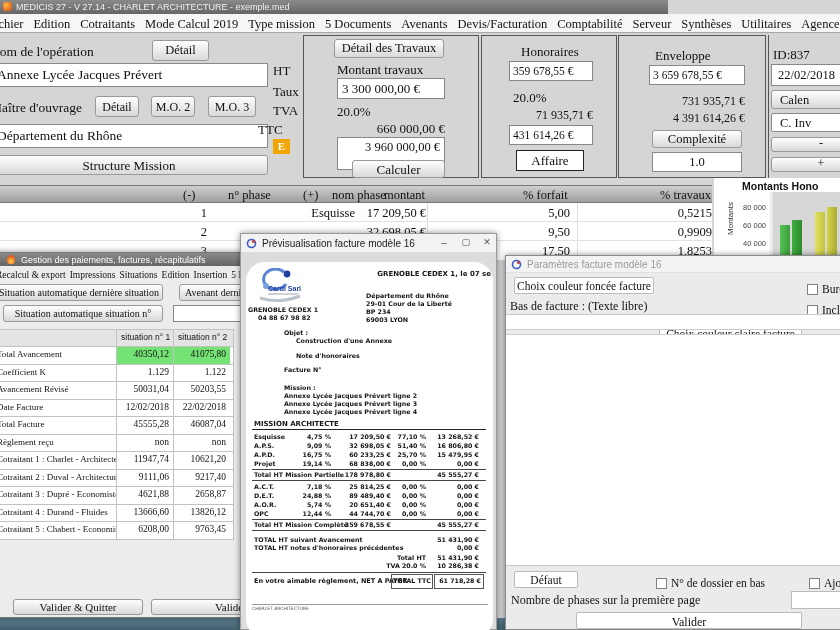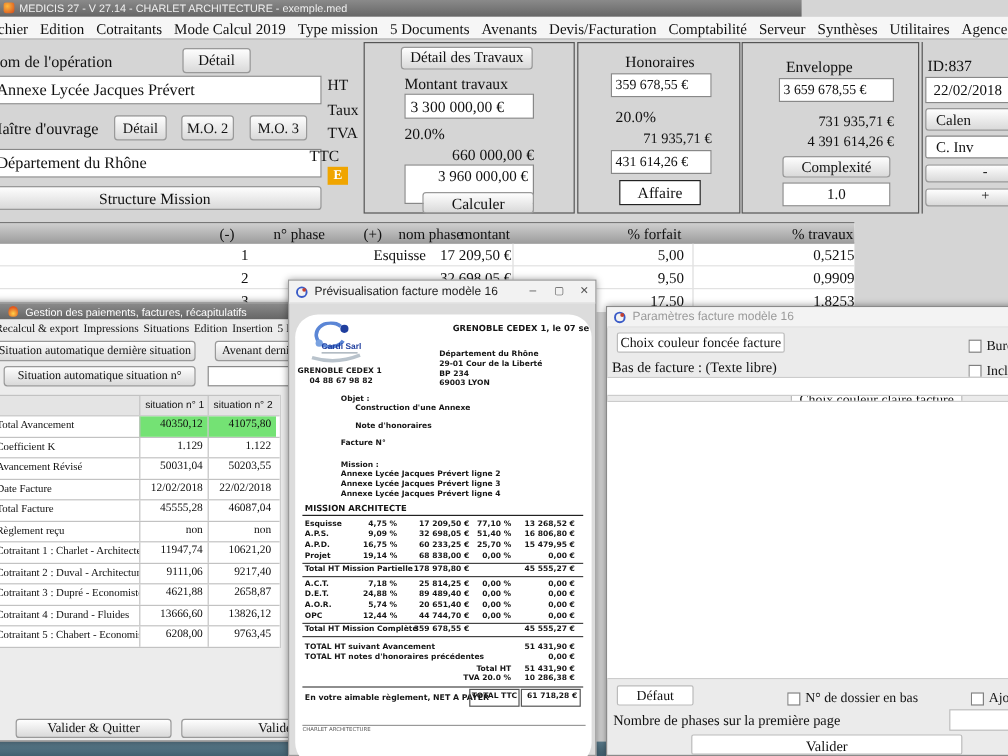--- a/index.html
+++ b/index.html
@@ -138,20 +138,32 @@
     </div>
     <div class="abs" style="left:0;top:56px;width:712px;height:19px;font-size:12.5px;">
       <span class="abs r" style="left:160px;top:3px;width:47px;">3</span>
       <span class="abs r" style="left:255px;top:3px;width:100px;"></span>
       <span class="abs r" style="left:346px;top:3px;width:80px;"></span>
       <span class="abs r" style="left:500px;top:3px;width:70px;">17,50</span>
       <span class="abs r" style="left:632px;top:3px;width:80px;">1,8253</span>
     </div>
   </div>
 
+  <div class="abs" style="left:714px;top:178px;width:126px;height:84px;background:#fff;">
+    <span class="abs sans nw" style="left:28px;top:2px;font-weight:bold;font-size:10.5px;width:100px;">Montants Hono</span>
+    <span class="abs sans c" style="left:-12px;top:36px;width:56px;font-size:8px;color:#333;transform:rotate(-90deg);">Montants</span>
+    <span class="abs sans r" style="left:12px;top:25px;width:40px;font-size:7.5px;color:#444;">80 000</span>
+    <span class="abs sans r" style="left:12px;top:43px;width:40px;font-size:7.5px;color:#444;">60 000</span>
+    <span class="abs sans r" style="left:12px;top:61px;width:40px;font-size:7.5px;color:#444;">40 000</span>
+    <div class="abs" style="left:56px;top:14px;width:70px;height:70px;background:#d7d7d7;border-left:3px solid #ededed;"></div>
+    <div class="bar" style="left:66px;top:47px;width:10px;height:37px;background:linear-gradient(90deg,#57c457,#3a9e3a);"></div>
+    <div class="bar" style="left:78px;top:42px;width:10px;height:42px;background:linear-gradient(90deg,#3fae3f,#2d8a2d);"></div>
+    <div class="bar" style="left:101px;top:34px;width:10px;height:50px;background:linear-gradient(90deg,#e0e063,#c6c63e);"></div>
+    <div class="bar" style="left:113px;top:29px;width:10px;height:55px;background:linear-gradient(90deg,#d4d44a,#aaaa30);"></div>
+  </div>
 
   <div class="abs" style="left:0;top:618px;width:840px;height:12px;background:linear-gradient(#5d7f90,#42606f);"></div>
 
   <div class="abs winshadow" style="left:-8px;top:252px;width:498px;height:366px;background:#ececec;border:1px solid #777;">
     <div class="abs tbarA" style="left:0;top:0;width:496px;height:13px;">
       <span class="abs" style="left:14px;top:2px;width:8px;height:9px;background:radial-gradient(circle at 50% 70%,#ffd24a,#e2581d 70%);border-radius:50% 50% 40% 40%;"></span>
       <span class="abs sans nw" style="left:28px;top:2px;font-size:9px;color:#fff;width:300px;">Gestion des paiements, factures, récapitulatifs</span>
     </div>
     <div class="abs nw" style="left:3px;top:14px;width:490px;height:16px;display:flex;gap:4px;font-size:9.5px;align-items:center;">
       <span>Recalcul &amp; export</span>

